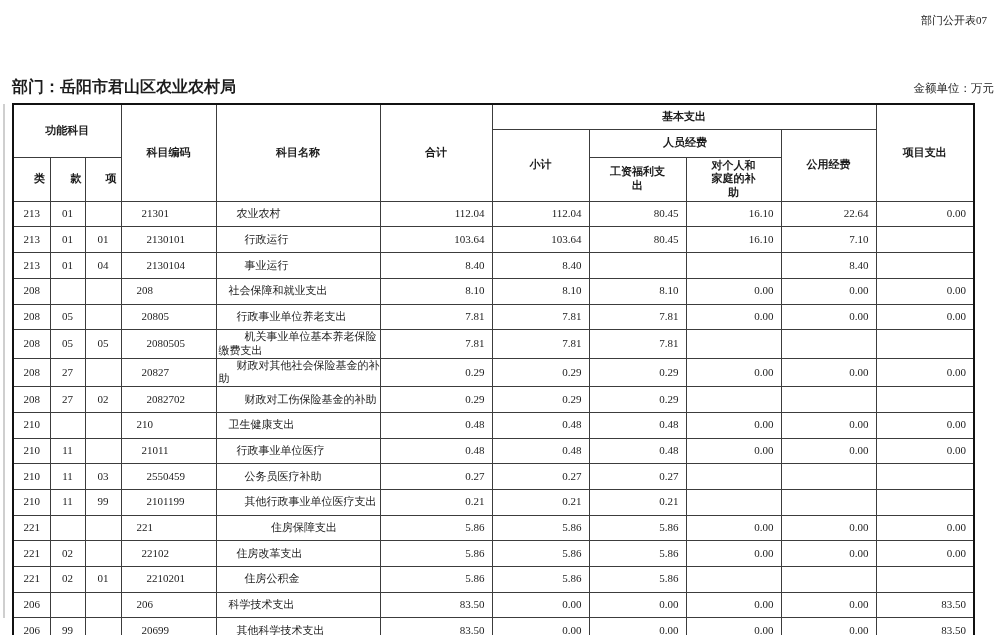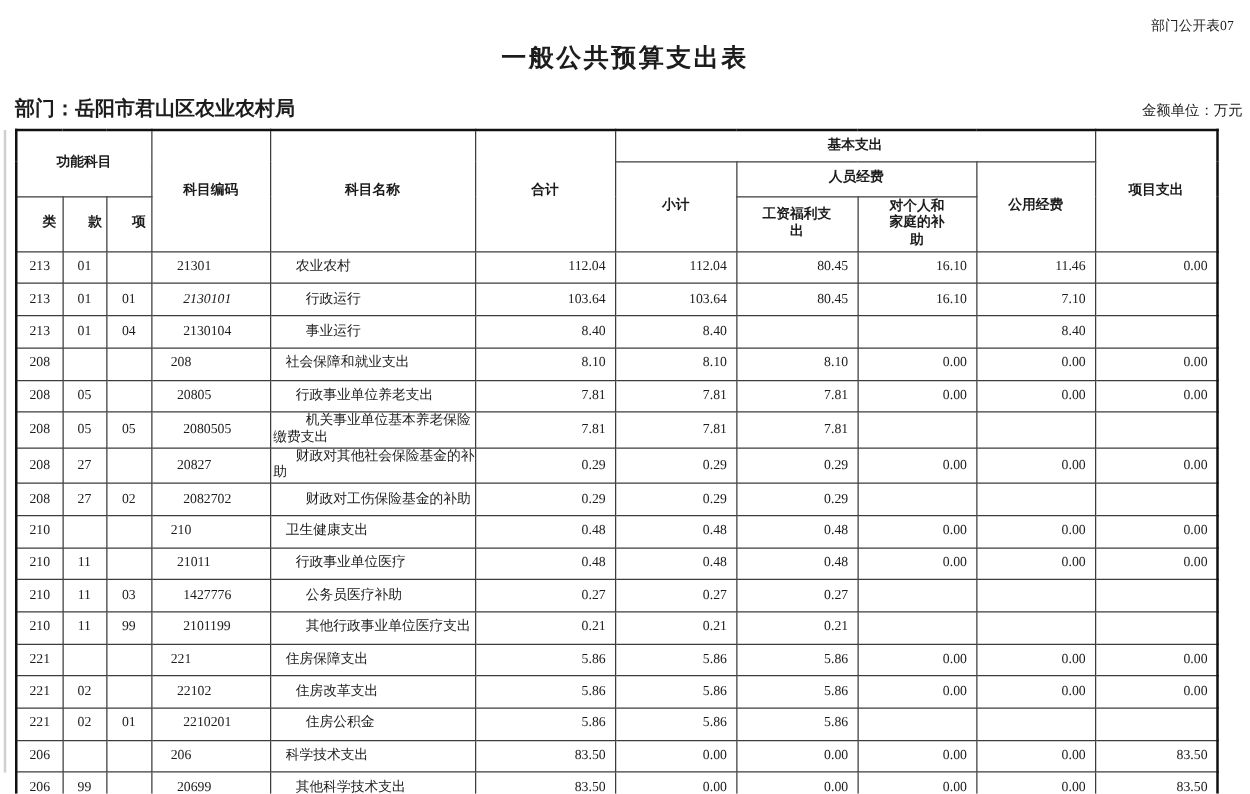--- a/index.html
+++ b/index.html
@@ -26,21 +26,20 @@
   .grid td.code,.grid td.name{text-align:left;padding-left:2px;}
   .grid td.num{text-align:right;padding-right:7px;}
 </style>
 </head>
 <body>
 
 <div class="sheet">
   <div class="edge-line"></div>
 
   <div class="doc-label">部门公开表07</div>
-  <div class="page-title">一般公共预算支出表</div>
 
   <div class="meta">
     <span class="dept">部门：岳阳市君山区农业农村局</span>
     <span class="unit">金额单位：万元</span>
   </div>
 
   <table class="grid">
     <colgroup>
       <col style="width:37px">
         <col style="width:35px">
@@ -80,28 +79,28 @@
         <tr>
           <td class="c">213</td>
           <td class="c">01</td>
           <td class="c"></td>
           <td class="code" style="text-indent: 18px;">21301</td>
           <td class="name" style="text-indent: 18px;">农业农村</td>
           <td class="num">112.04</td>
           <td class="num">112.04</td>
           <td class="num">80.45</td>
           <td class="num">16.10</td>
-          <td class="num">11.46</td>
+          <td class="num">22.64</td>
           <td class="num">0.00</td>
         </tr>
         <tr>
           <td class="c">213</td>
           <td class="c">01</td>
           <td class="c">01</td>
-          <td class="code" style="text-indent: 23px; font-style: italic;">2130101</td>
+          <td class="code" style="text-indent: 23px;">2130101</td>
           <td class="name" style="text-indent: 26px;">行政运行</td>
           <td class="num">103.64</td>
           <td class="num">103.64</td>
           <td class="num">80.45</td>
           <td class="num">16.10</td>
           <td class="num">7.10</td>
           <td class="num"></td>
         </tr>
         <tr>
           <td class="c">213</td>
@@ -204,21 +203,21 @@
           <td class="num">0.48</td>
           <td class="num">0.48</td>
           <td class="num">0.00</td>
           <td class="num">0.00</td>
           <td class="num">0.00</td>
         </tr>
         <tr>
           <td class="c">210</td>
           <td class="c">11</td>
           <td class="c">03</td>
-          <td class="code" style="text-indent: 23px;">1427776</td>
+          <td class="code" style="text-indent: 23px;">2550459</td>
           <td class="name" style="text-indent: 26px;">公务员医疗补助</td>
           <td class="num">0.27</td>
           <td class="num">0.27</td>
           <td class="num">0.27</td>
           <td class="num"></td>
           <td class="num"></td>
           <td class="num"></td>
         </tr>
         <tr>
           <td class="c">210</td>
@@ -231,21 +230,21 @@
           <td class="num">0.21</td>
           <td class="num"></td>
           <td class="num"></td>
           <td class="num"></td>
         </tr>
         <tr>
           <td class="c">221</td>
           <td class="c"></td>
           <td class="c"></td>
           <td class="code" style="text-indent: 13px;">221</td>
-          <td class="name" style="text-indent: 10px;">住房保障支出</td>
+          <td class="name" style="text-indent: 10px; text-align: center;">住房保障支出</td>
           <td class="num">5.86</td>
           <td class="num">5.86</td>
           <td class="num">5.86</td>
           <td class="num">0.00</td>
           <td class="num">0.00</td>
           <td class="num">0.00</td>
         </tr>
         <tr>
           <td class="c">221</td>
           <td class="c">02</td>

